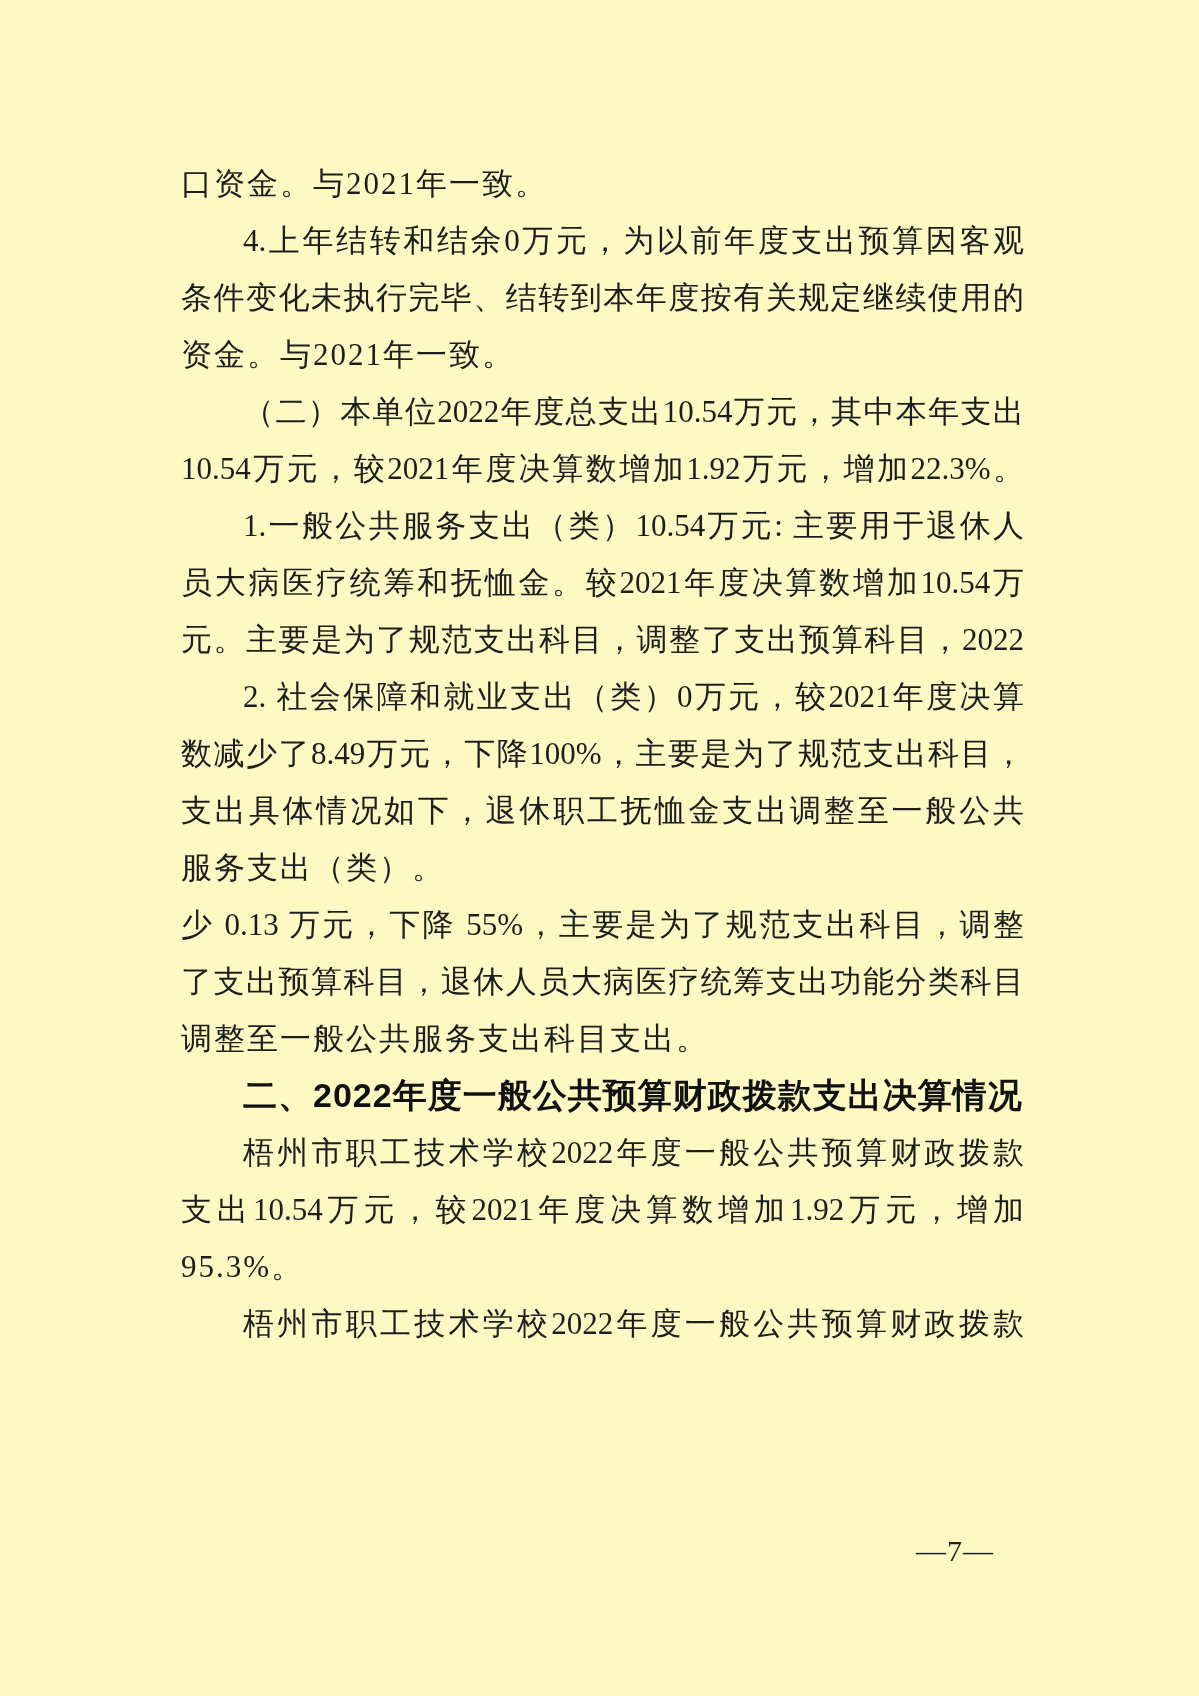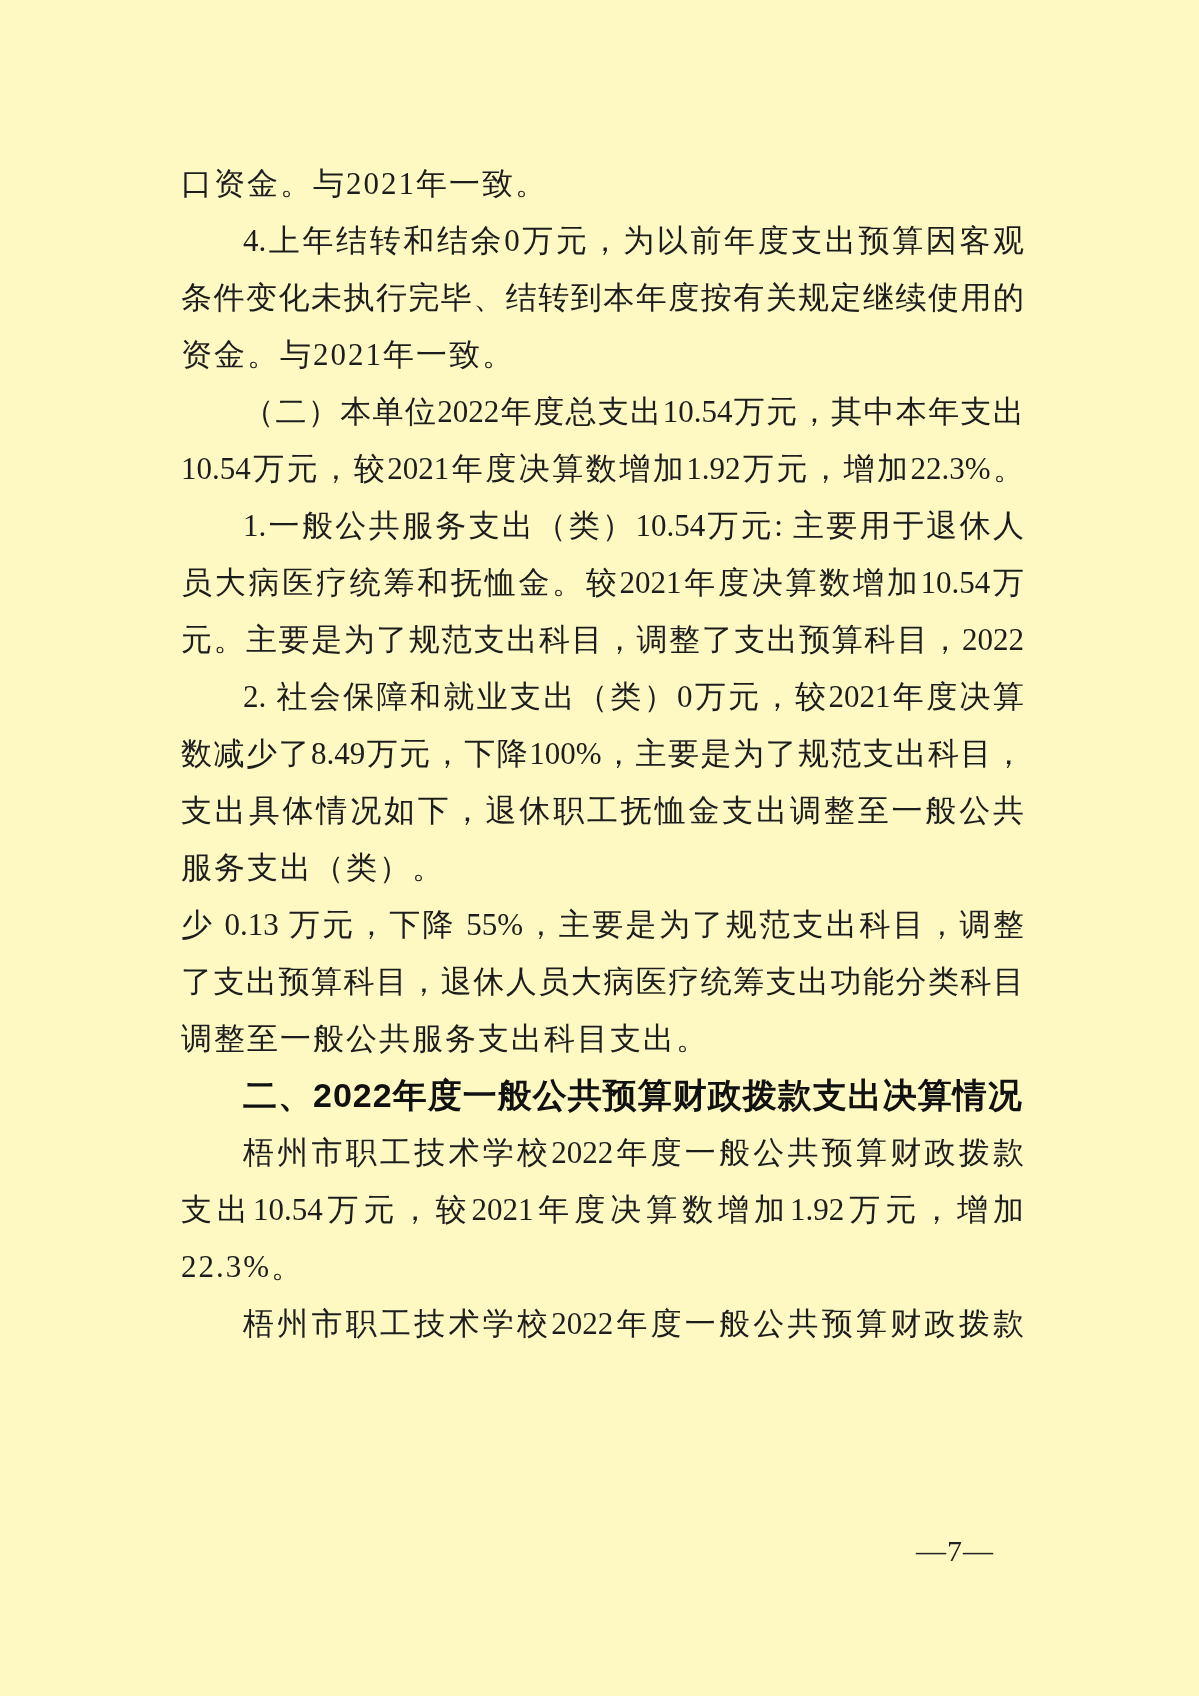--- a/index.html
+++ b/index.html
@@ -77,18 +77,18 @@
     <div class="line indent jlast">2. 社会保障和就业支出（类）0万元，较2021年度决算</div>
     <div class="line jlast">数减少了8.49万元，下降100%，主要是为了规范支出科目，</div>
     <div class="line jlast">支出具体情况如下，退休职工抚恤金支出调整至一般公共</div>
     <div class="line">服务支出（类）。</div>
     <div class="line jlast">少 0.13 万元，下降 55%，主要是为了规范支出科目，调整</div>
     <div class="line jlast">了支出预算科目，退休人员大病医疗统筹支出功能分类科目</div>
     <div class="line">调整至一般公共服务支出科目支出。</div>
     <div class="line indent heading">二、2022年度一般公共预算财政拨款支出决算情况</div>
     <div class="line indent jlast">梧州市职工技术学校2022年度一般公共预算财政拨款</div>
     <div class="line jlast">支出10.54万元，较2021年度决算数增加1.92万元，增加</div>
-    <div class="line">22.3%。</div>
+    <div class="line">95.3%。</div>
     <div class="line indent jlast">梧州市职工技术学校2022年度一般公共预算财政拨款</div>
   </div>
 
   <div class="page-number">—7—</div>
 </div>
 
 </body></html>

